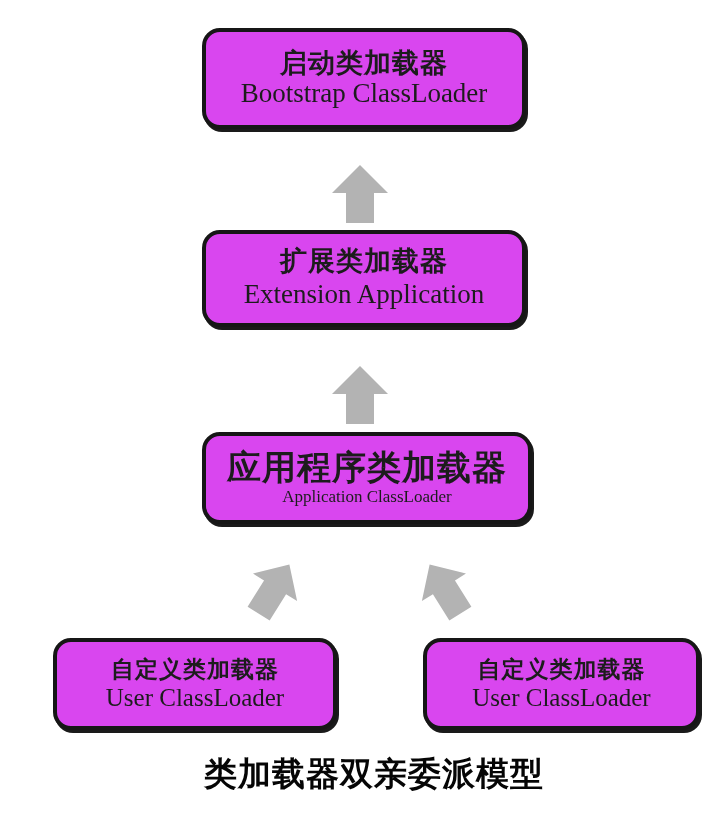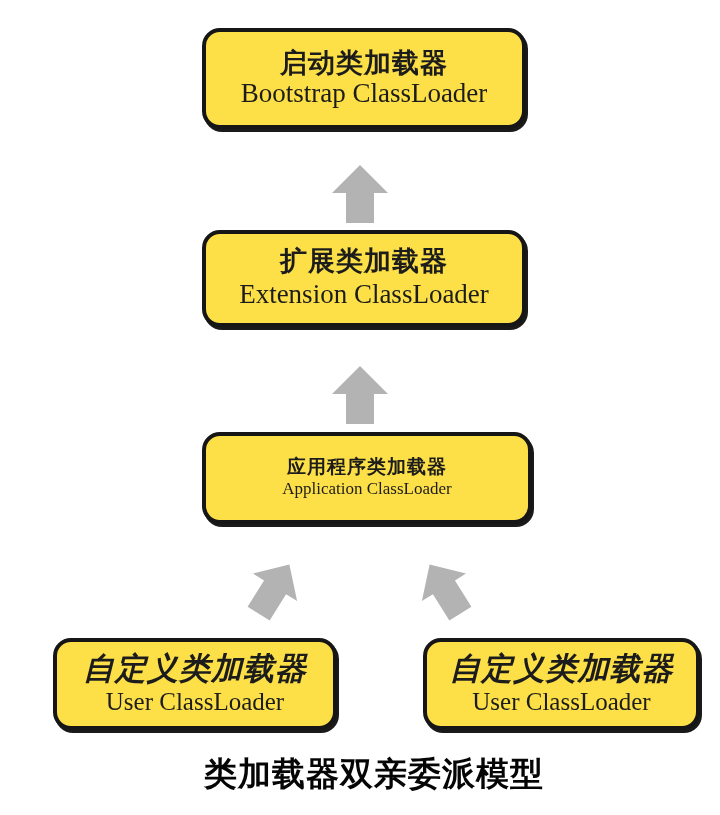--- a/index.html
+++ b/index.html
@@ -16,21 +16,21 @@
   #diagram {
     position: relative;
     width: 720px;
     height: 815px;
   }
 
   
   .node {
     position: absolute;
     box-sizing: border-box;
-    background: #fde047;
+    background: #d946ef;
     border: 4px solid #161616;
     border-radius: 18px;
     box-shadow: 2px 3px 0 0 #1a1a1a;
     display: flex;
     flex-direction: column;
     align-items: center;
     justify-content: center;
     text-align: center;
     color: #1c1c1c;
   }
@@ -55,32 +55,32 @@
 
   #node-extension {
     left: 202px; top: 230px; width: 324px; height: 97px;
   }
   #node-extension .cn { font-size: 27px; }
   #node-extension .en { font-size: 27px; margin-top: 3px; }
 
   #node-application {
     left: 202px; top: 432px; width: 330px; height: 92px;
   }
-  #node-application .cn { font-size: 19px; }
+  #node-application .cn { font-size: 34px; }
   #node-application .en { font-size: 17px; margin-top: 2px; }
 
   
   #node-user-left {
     left: 53px; top: 638px; width: 284px; height: 92px;
   }
   #node-user-right {
     left: 423px; top: 638px; width: 277px; height: 92px;
   }
   #node-user-left .cn,
-  #node-user-right .cn { font-size: 31px; font-style: italic; }
+  #node-user-right .cn { font-size: 23px; }
   #node-user-left .en,
   #node-user-right .en { font-size: 25px; margin-top: 2px; }
 
   
   .arrow {
     position: absolute;
   }
   #arrow-ext-to-boot { left: 330px; top: 163px; }
   #arrow-app-to-ext  { left: 330px; top: 364px; }
   #arrow-userleft-to-app  { left: 243px; top: 556px; }
@@ -111,21 +111,21 @@
   </div>
 
   <div class="arrow" id="arrow-ext-to-boot">
     <svg width="60" height="62" viewBox="0 0 60 62" xmlns="http://www.w3.org/2000/svg">
       <polygon points="30,2 58,30 44,30 44,60 16,60 16,30 2,30" fill="#b3b3b3"></polygon>
     </svg>
   </div>
 
   <div class="node" id="node-extension">
     <div class="cn">扩展类加载器</div>
-    <div class="en">Extension ClassLoader</div>
+    <div class="en">Extension Application</div>
   </div>
 
   <div class="arrow" id="arrow-app-to-ext">
     <svg width="60" height="62" viewBox="0 0 60 62" xmlns="http://www.w3.org/2000/svg">
       <polygon points="30,2 58,30 44,30 44,60 16,60 16,30 2,30" fill="#b3b3b3"></polygon>
     </svg>
   </div>
 
   <div class="node" id="node-application">
     <div class="cn">应用程序类加载器</div>

